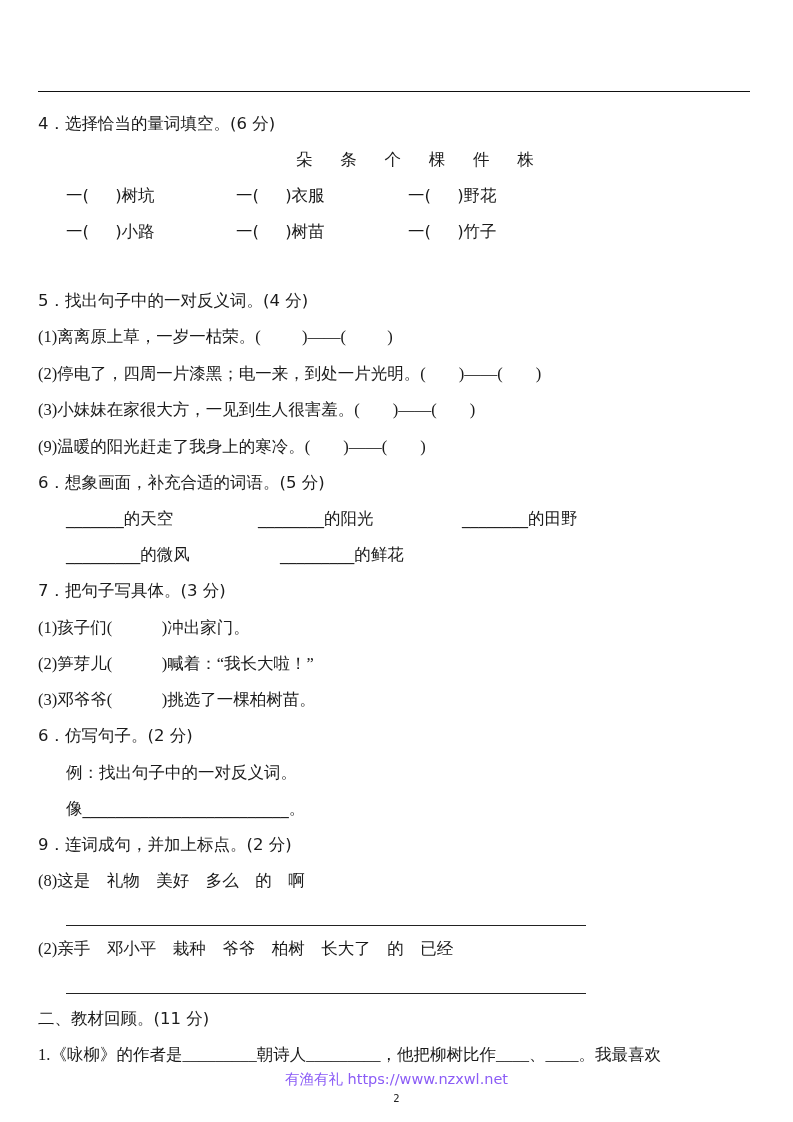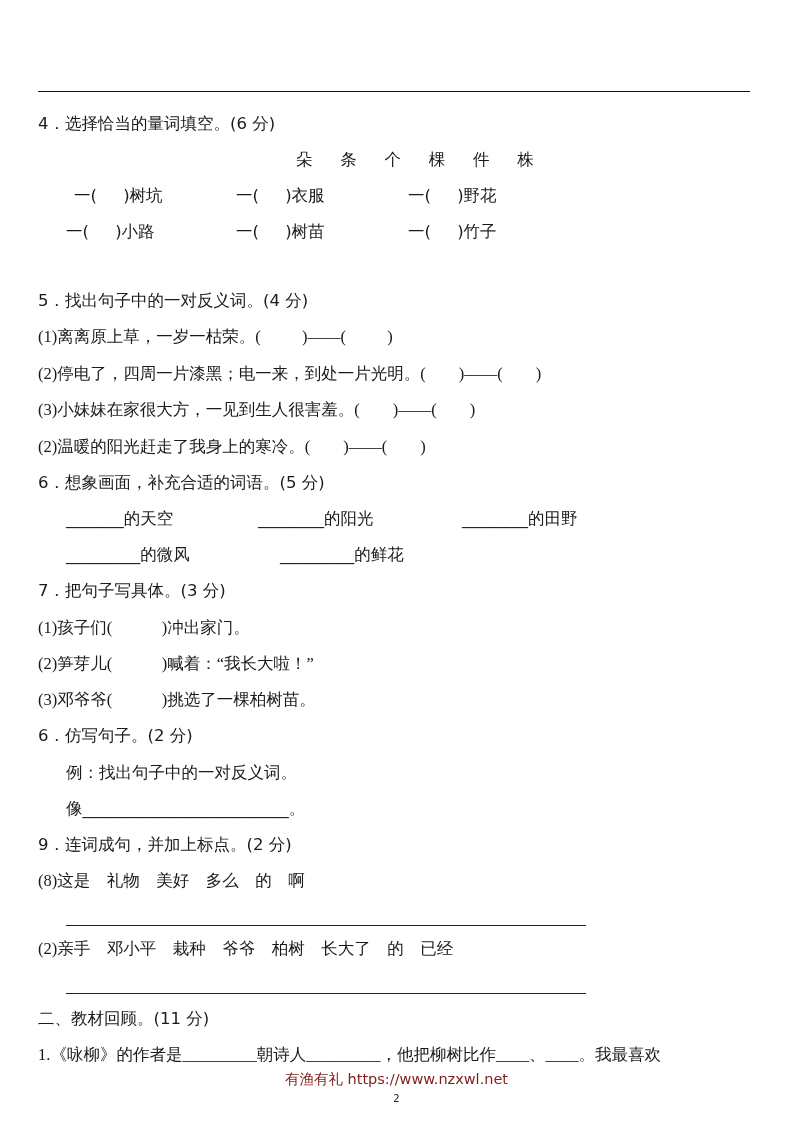--- a/index.html
+++ b/index.html
@@ -8,43 +8,43 @@
       font-family: "DejaVu Sans", "Liberation Sans", sans-serif;
       color: #1a1a1a;
     }
     .rule { position: absolute; left: 38px; top: 91px; width: 712px; height: 0; border-top: 1.3px solid #111; }
     .line { position: absolute; font-size: 16.5px; line-height: 20px; white-space: pre; }
     .q-title { left: 38px; text-align: right; }
     .indent { left: 66px; }
     .sub { left: 38px; font-family: Liberation Serif, serif; }
     .abs { position: absolute; font-size: 16.5px; line-height: 20px; white-space: pre; text-align: right; }
     .answer-line { position: absolute; left: 66px; width: 520px; height: 0; border-top: 1.2px solid #222; }
-    .footer-url { position: absolute; top: 1070px; left: 0; width: 793px; text-align: center; font-size: 14.5px; color: #7f1d1d; font-family: "DejaVu Sans", sans-serif; }
+    .footer-url { position: absolute; top: 1070px; left: 0; width: 793px; text-align: center; font-size: 14.5px; color: #8b5cf6; font-family: "DejaVu Sans", sans-serif; }
     .page-num { position: absolute; top: 1093px; left: 0; width: 793px; text-align: center; font-size: 10px; color: #222; }
     .bold { font-weight: normal; }
   </style>
 </head>
 <body>
 
 <div class="rule"></div>
 
 <div class="line q-title" style="top:114px">4．选择恰当的量词填空。(6 分)</div>
 <div class="abs" style="top:150px; left:296px; word-spacing:4px">朵   条   个   棵   件   株</div>
-<div class="abs" style="top:186px; left:74px">一(     )树坑</div>
+<div class="abs" style="top:186px; left:66px">一(     )树坑</div>
 <div class="abs" style="top:186px; left:236px">一(     )衣服</div>
 <div class="abs" style="top:186px; left:408px">一(     )野花</div>
 <div class="abs" style="top:222px; left:66px">一(     )小路</div>
 <div class="abs" style="top:222px; left:236px">一(     )树苗</div>
 <div class="abs" style="top:222px; left:408px">一(     )竹子</div>
 
 <div class="line q-title" style="top:291px">5．找出句子中的一对反义词。(4 分)</div>
 <div class="line sub" style="top:327px">(1)离离原上草，一岁一枯荣。(          )——(          )</div>
 <div class="line sub" style="top:364px">(2)停电了，四周一片漆黑；电一来，到处一片光明。(        )——(        )</div>
 <div class="line sub" style="top:400px">(3)小妹妹在家很大方，一见到生人很害羞。(        )——(        )</div>
-<div class="line sub" style="top:437px">(2)温暖的阳光赶走了我身上的寒冷。(        )——(        )</div>
+<div class="line sub" style="top:437px">(9)温暖的阳光赶走了我身上的寒冷。(        )——(        )</div>
 
 <div class="line q-title" style="top:473px">6．想象画面，补充合适的词语。(5 分)</div>
 <div class="abs" style="top:509px; left:66px">_______的天空</div>
 <div class="abs" style="top:509px; left:258px">________的阳光</div>
 <div class="abs" style="top:509px; left:462px">________的田野</div>
 <div class="abs" style="top:545px; left:66px">_________的微风</div>
 <div class="abs" style="top:545px; left:280px">_________的鲜花</div>
 
 <div class="line q-title" style="top:581px">7．把句子写具体。(3 分)</div>
 <div class="line sub" style="top:618px">(1)孩子们(            )冲出家门。</div>

